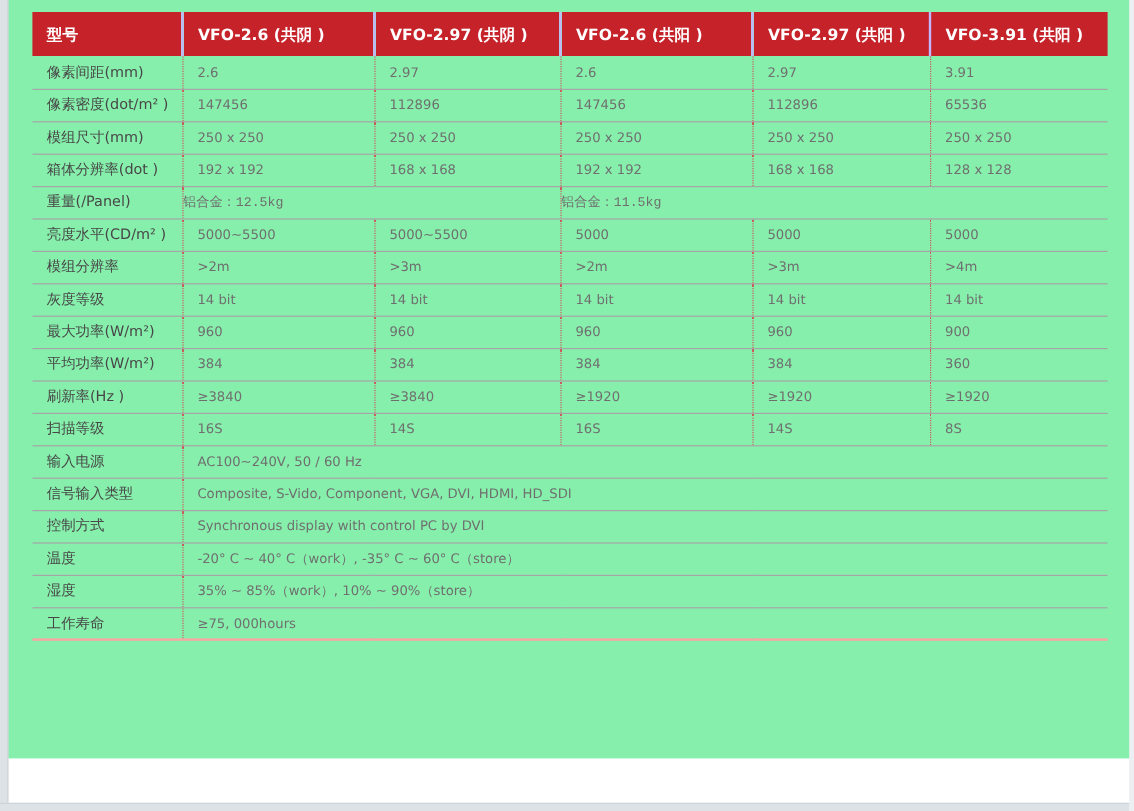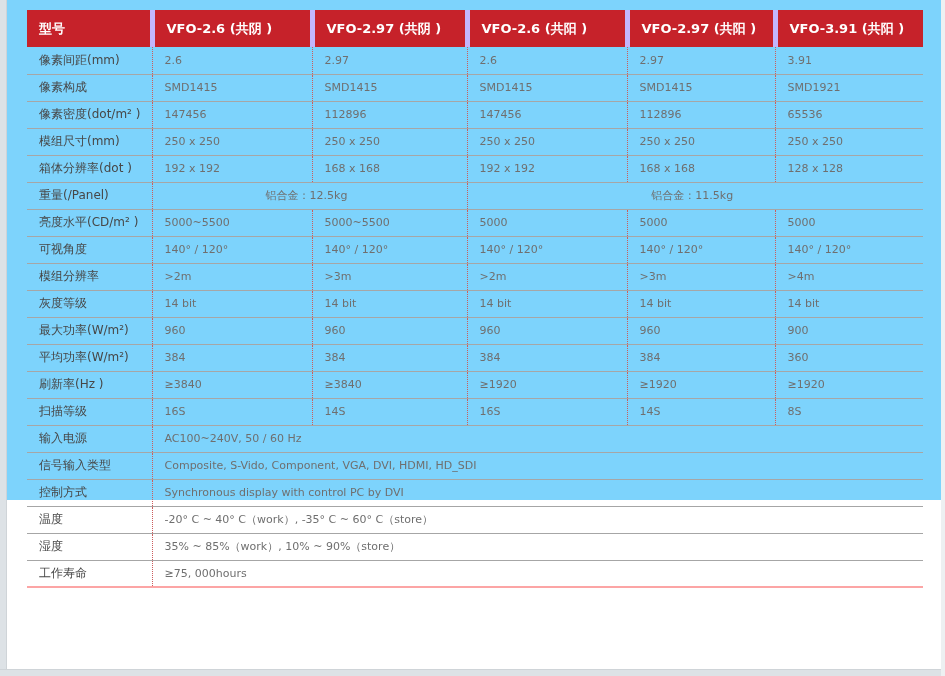--- a/index.html
+++ b/index.html
@@ -3,41 +3,41 @@
 <meta charset="utf-8">
 <style>
   * { box-sizing: border-box; }
   html, body {
     margin: 0; padding: 0;
     width: 945px; height: 676px;
     background: #ffffff;
     font-family: "DejaVu Sans", "Liberation Sans", sans-serif;
     overflow: hidden;
   }
-  .page { position: relative; width: 945px; height: 500px; background: #7dd3fc; }
+  .page { position: relative; width: 945px; height: 632px; background: #86efac; }
 
   .edge-left  { position: absolute; left: 0; top: 0; width: 7px; height: 676px; background: var(--edge-gray, #dde2e6); border-right: 1px solid #cfd4d8; }
   .edge-bottom{ position: absolute; left: 0; top: 669px; width: 945px; height: 7px; background: var(--edge-gray, #dde2e6); border-top: 1px solid #cfd4d8; }
   .edge-right { position: absolute; right: 0; top: 0; width: 4px; height: 676px; background: #edf0f2; }
 
   table.spec {
     position: absolute; left: 27px; top: 10px;
     width: 896px;
     border-collapse: collapse;
     table-layout: fixed;
   }
   thead th {
     background: var(--header-red, #c6222a);
     color: #ffffff;
     font-size: 13px;
     font-weight: bold;
     text-align: left;
     height: 37px;
     padding: 0 4px 0 12px;
-    border-left: 5px solid #c4b5fd;
+    border-left: 2px solid #c4b5fd;
     white-space: nowrap;
     overflow: hidden;
   }
   thead th:first-child { border-left: none; }
 
   tbody td {
     height: 27px;
     font-size: 11px;
     color: #6f6f6f;
     padding: 0 6px 0 12px;
@@ -45,21 +45,21 @@
     border-left: 1px dotted var(--divider-red, #cc5c5c);
     white-space: nowrap;
     overflow: hidden;
     vertical-align: middle;
   }
   tbody td.label {
     font-size: 12px;
     color: #474747;
     border-left: none;
   }
-  tbody td.center { text-align: center; padding-left: 0; }
+  tbody td.center { padding-left: 0; font-family: Liberation Mono, monospace; }
   tbody tr:last-child td { border-bottom: 2px solid #fca5a5; }
 </style>
 </head>
 <body>
 
 <div class="page">
   <table class="spec">
     <colgroup>
       <col style="width:125px">
       <col style="width:160px">
@@ -81,28 +81,20 @@
     <tbody>
         <tr>
           <td class="label">像素间距(mm)</td>
           <td>2.6</td>
           <td>2.97</td>
           <td>2.6</td>
           <td>2.97</td>
           <td>3.91</td>
         </tr>
         <tr>
-          <td class="label">像素构成</td>
-          <td>SMD1415</td>
-          <td>SMD1415</td>
-          <td>SMD1415</td>
-          <td>SMD1415</td>
-          <td>SMD1921</td>
-        </tr>
-        <tr>
           <td class="label">像素密度(dot/m² )</td>
           <td>147456</td>
           <td>112896</td>
           <td>147456</td>
           <td>112896</td>
           <td>65536</td>
         </tr>
         <tr>
           <td class="label">模组尺寸(mm)</td>
           <td>250 x 250</td>
@@ -126,28 +118,20 @@
         </tr>
         <tr>
           <td class="label">亮度水平(CD/m² )</td>
           <td>5000~5500</td>
           <td>5000~5500</td>
           <td>5000</td>
           <td>5000</td>
           <td>5000</td>
         </tr>
         <tr>
-          <td class="label">可视角度</td>
-          <td>140° / 120°</td>
-          <td>140° / 120°</td>
-          <td>140° / 120°</td>
-          <td>140° / 120°</td>
-          <td>140° / 120°</td>
-        </tr>
-        <tr>
           <td class="label">模组分辨率</td>
           <td>&gt;2m</td>
           <td>&gt;3m</td>
           <td>&gt;2m</td>
           <td>&gt;3m</td>
           <td>&gt;4m</td>
         </tr>
         <tr>
           <td class="label">灰度等级</td>
           <td>14 bit</td>

